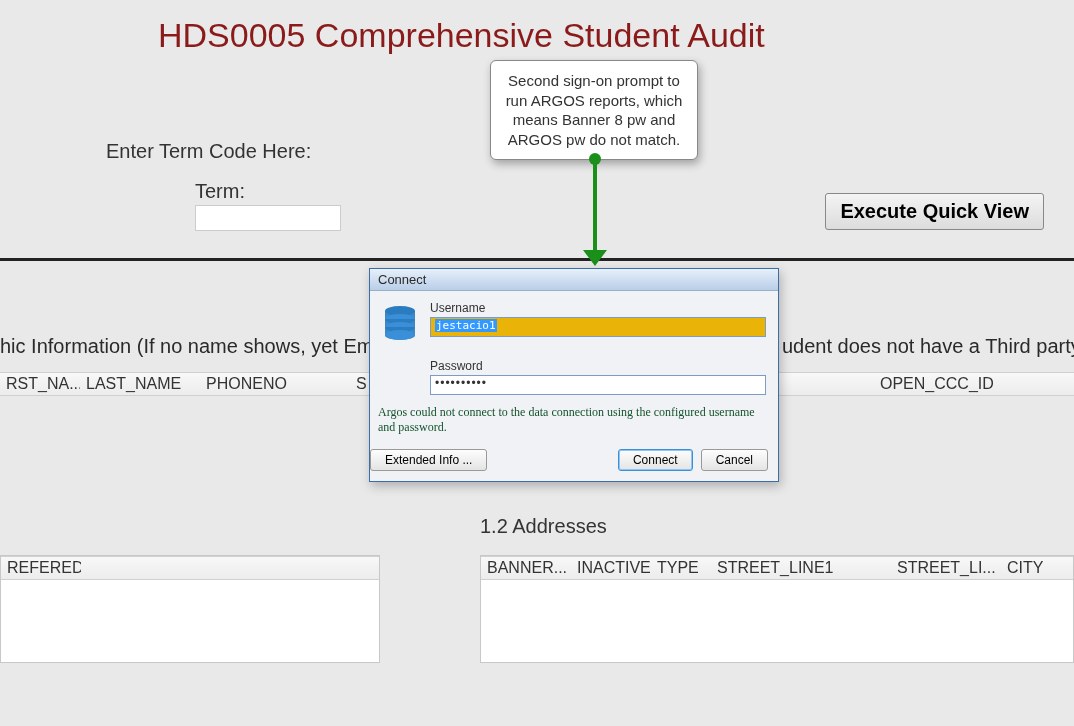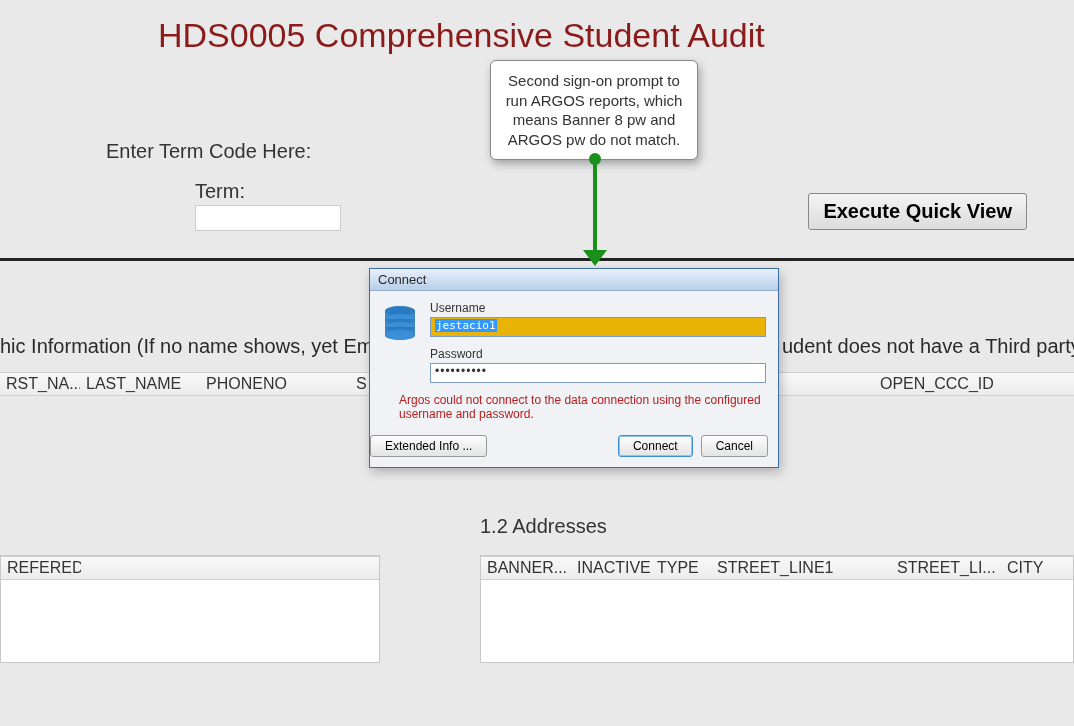--- a/index.html
+++ b/index.html
@@ -41,21 +41,21 @@
     top: 205px;
     width: 146px;
     height: 26px;
     background: #fff;
     border: 1px solid #ccc;
     font-size: 16px;
     padding: 2px 6px;
   }
   .exec-btn {
     position: absolute;
-    right: 47px;
+    right: 30px;
     top: 193px;
     padding: 6px 14px;
     font-size: 20px;
     font-weight: bold;
     background: linear-gradient(#f4f4f4, #dcdcdc);
     border: 1px solid #888;
     border-radius: 3px;
     cursor: pointer;
   }
   .hr-line {
@@ -214,23 +214,24 @@
     color: #fff;
     padding: 0 1px;
     font-family: monospace;
     font-size: 11px;
   }
   .fld-password {
     letter-spacing: 1px;
     font-family: Arial;
   }
   .dialog-msg {
-    padding: 0 12px 8px 29px;
+    padding: 0 12px 8px 8px;
     font-size: 12px;
-    color: #b91c1c;
+    color: #14532d;
+    font-family: Liberation Serif, serif;
   }
   .dialog-buttons {
     display: flex;
     padding: 6px 10px 10px 0;
     gap: 8px;
     align-items: center;
   }
   .dlg-btn {
     padding: 3px 14px;
     font-size: 12px;
@@ -311,21 +312,21 @@
         <ellipse cx="18" cy="22" rx="15" ry="5" fill="#3a8fd8"></ellipse>
         <path d="M3 22 v8 a15 5 0 0 0 30 0 v-8" fill="#2a7bbf" opacity="0.9"></path>
         <ellipse cx="18" cy="30" rx="15" ry="5" fill="#3a8fd8"></ellipse>
       </svg>
     </div>
     <div class="fields">
       <div class="fld-label">Username</div>
       <div class="fld-input sel">
         <span class="sel-inner">jestacio1</span>
       </div>
-      <div class="fld-label" style="margin-top:10px">Password</div>
+      <div class="fld-label" style="margin-top:22px">Password</div>
       <div class="fld-input fld-password">••••••••••</div>
     </div>
   </div>
   <div class="dialog-msg">Argos could not connect to the data connection using the configured username and password.</div>
   <div class="dialog-buttons">
     <button class="dlg-btn">Extended Info ...</button>
     <div class="spacer"></div>
     <button class="dlg-btn primary">Connect</button>
     <button class="dlg-btn">Cancel</button>
   </div>

